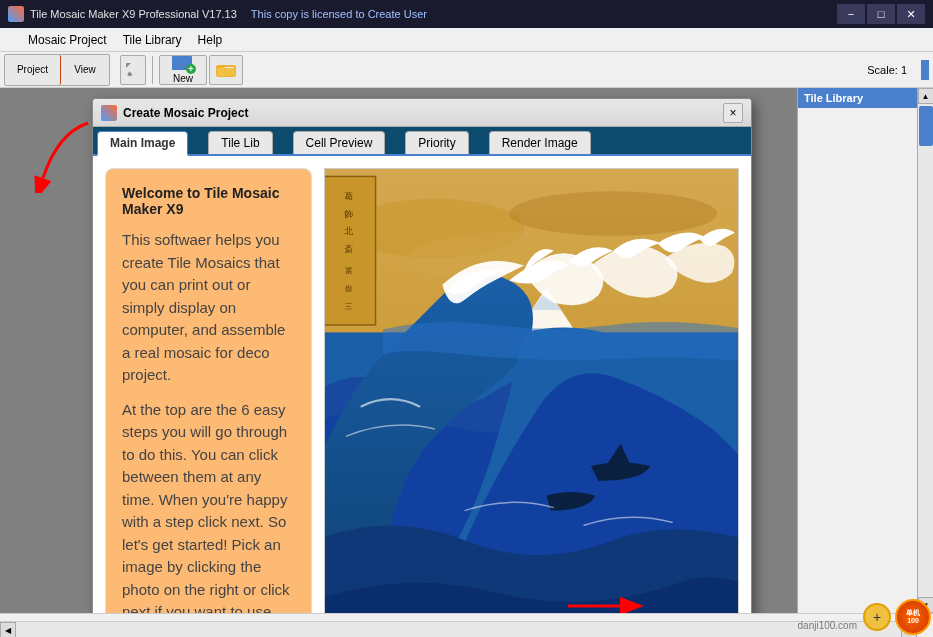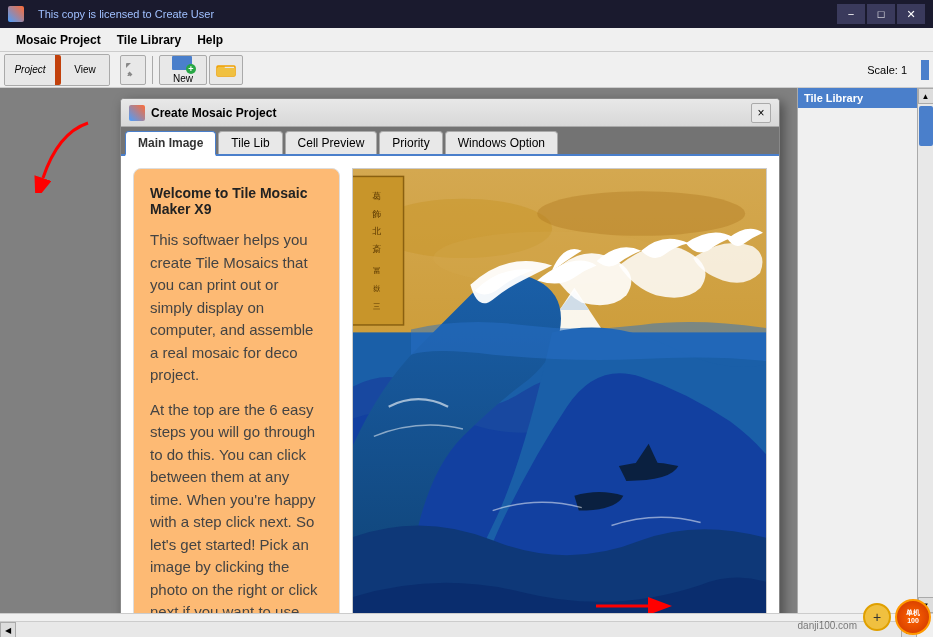--- a/index.html
+++ b/index.html
@@ -50,24 +50,23 @@
       justify-content: center;
       font-size: 11px;
     }
 
     
     .menu-bar {
       background: #f0f0f0;
       height: 24px;
       display: flex;
       align-items: center;
-      padding: 0 8px;
+      padding: 0 20px;
       border-bottom: 1px solid #ccc;
       font-size: 12px;
-      font-weight: bold;
     }
     .menu-item {
       padding: 2px 8px;
       cursor: pointer;
       border-radius: 2px;
     }
 
     
     .toolbar {
       background: #f0f0f0;
@@ -187,21 +186,21 @@
     .dialog-overlay {
       position: absolute;
       top: 0;
       left: 0;
       right: 0;
       bottom: 0;
       display: flex;
       align-items: flex-start;
       justify-content: flex-start;
       padding-top: 10px;
-      padding-left: 120px;
+      padding-left: 92px;
     }
 
     
     .dialog {
       background: #f5f5f5;
       border: 1px solid #888;
       border-radius: 4px;
       width: 660px;
       box-shadow: 4px 4px 12px rgba(0,0,0,0.4);
       overflow: hidden;
@@ -233,24 +232,24 @@
       display: flex;
       align-items: center;
       justify-content: center;
       font-size: 12px;
       border-radius: 2px;
     }
 
     
     .tabs {
       display: flex;
-      background: #737373;
+      background: #0c4a6e;
       border-bottom: 2px solid #4a7fcb;
       padding: 4px 4px 0;
-      gap: 2px;
+      gap: 20px;
     }
     .tab {
       padding: 4px 12px;
       font-size: 12px;
       cursor: pointer;
       border-radius: 4px 4px 0 0;
       border: 1px solid #aaa;
       border-bottom: none;
       background: #e8e8e8;
       white-space: nowrap;
@@ -366,38 +365,39 @@
       right: 76px;
       font-size: 10px;
       color: rgba(0,0,0,0.5);
     }
   </style>
 </head>
 <body>
 
 <div class="title-bar">
   <div class="title-bar-icon"></div>
+  <span class="title-bar-text">Tile Mosaic Maker X9 Professional V17.13</span>
   <span class="title-bar-license">This copy is licensed to Create User</span>
   <div class="title-bar-controls">
     <button class="title-btn">−</button>
     <button class="title-btn">□</button>
     <button class="title-btn close">✕</button>
   </div>
 </div>
 
 <div class="menu-bar">
   <div class="menu-item">Mosaic Project</div>
   <div class="menu-item">Tile Library</div>
   <div class="menu-item">Help</div>
 </div>
 
 <div class="toolbar">
 
   <div style="display:flex;align-items:center;gap:0;border:1px solid #aaa;border-radius:2px;overflow:hidden;margin-right:8px;">
-    <div class="toolbar-btn" style="width:56px;border:none;border-right:6px solid #c2410c;font-style:italic;">Project</div>
+    <div class="toolbar-btn" style="width:56px;border:none;border-right:1px solid #c2410c;">Project</div>
     <div class="toolbar-btn" style="width:48px;border:none;">View</div>
   </div>
 
   <div class="toolbar-btn" style="width:26px;">
     <svg width="14" height="14" viewBox="0 0 14 14">
       <rect x="2" y="8" width="3" height="4" fill="#888" transform="rotate(-45 5 10)"></rect>
       <polygon points="3,11 1,13 3,13" fill="#888"></polygon>
       <rect x="1" y="1" width="10" height="3" rx="1" fill="#888" transform="rotate(-45 6 6) translate(0,-3)"></rect>
     </svg>
   </div>
@@ -448,21 +448,21 @@
           <div class="dialog-title-icon"></div>
           <span>Create Mosaic Project</span>
           <button class="dialog-close-btn">×</button>
         </div>
 
         <div class="tabs">
           <div class="tab active">Main Image</div>
           <div class="tab">Tile Lib</div>
           <div class="tab">Cell Preview</div>
           <div class="tab">Priority</div>
-          <div class="tab">Windows Option</div>
+          <div class="tab">Render Image</div>
         </div>
 
         <div class="dialog-content">
 
           <div class="dialog-left">
             <div class="welcome-title">Welcome to Tile Mosaic Maker X9</div>
             <div class="welcome-text">This softwaer helps you create Tile Mosaics that you can print out or simply display on computer, and assemble a real mosaic for deco project.</div>
             <div class="welcome-text">At the top are the 6 easy steps you will go through to do this. You can click between them at any time. When you're happy with a step click next. So let's get started! Pick an image by clicking the photo on the right or click next if you want to use that one.</div>
           </div>
 

